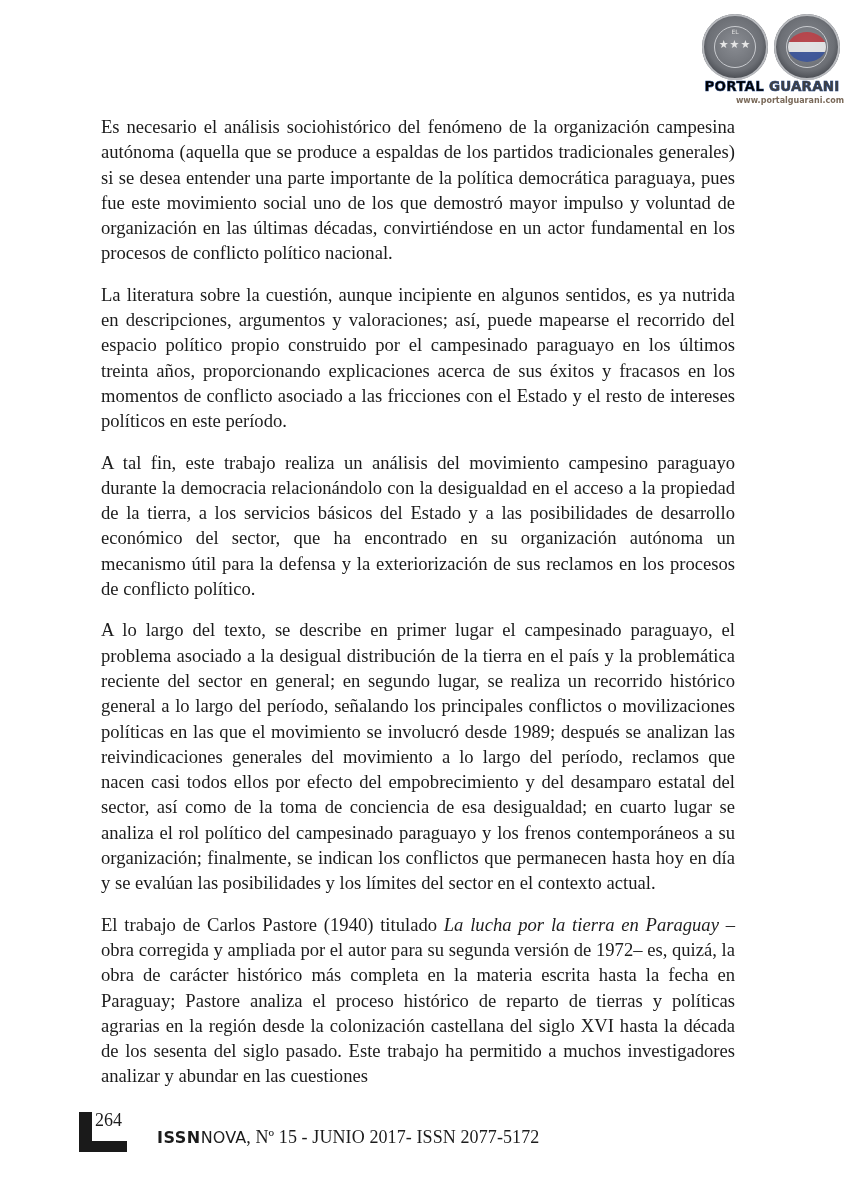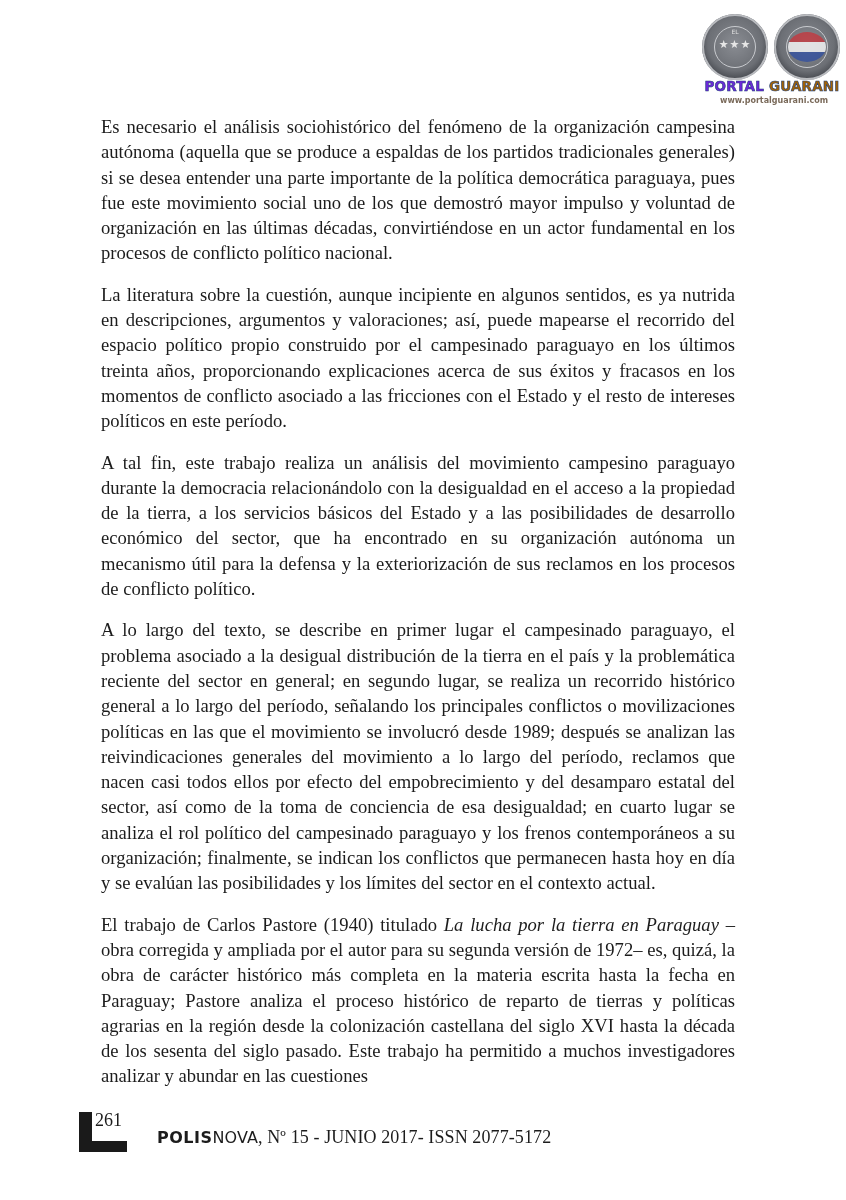--- a/index.html
+++ b/index.html
@@ -15,23 +15,23 @@
                  border:1px solid #c9cbcf; box-sizing:border-box; }
   .seal .stars { position:absolute; left:0; right:0; top:24px; text-align:center; color:#e6e6e6;
                  font-family:"DejaVu Sans", sans-serif; font-size:11px; letter-spacing:1px; }
   .seal .el { position:absolute; left:0; right:0; top:14px; text-align:center; color:#e0e0e0;
               font-family:"DejaVu Sans", sans-serif; font-size:6px; }
   .flag { position:absolute; left:14px; top:18px; width:38px; height:30px; border-radius:50%; overflow:hidden; }
   .flag div { height:10px; }
   .portal { position:absolute; left:2px; top:70px; width:144px; text-align:center;
             font-family:"DejaVu Sans", sans-serif; font-weight:bold; font-size:13.5px; letter-spacing:0.2px;
             -webkit-text-stroke:0.6px #1f3f7a; }
-  .portal .p1 { color:#6d28d9; }
-  .portal .p2 { color:#a16207; }
-  .url { position:absolute; left:22px; top:88px; width:124px; text-align:left;
+  .portal .p1 { color:#000000; }
+  .portal .p2 { color:#404040; }
+  .url { position:absolute; left:22px; top:88px; width:124px; text-align:right;
          font-family:"DejaVu Sans", sans-serif; font-size:8px; color:#7a6a5a; font-weight:bold; }
   .content { position:absolute; left:101px; top:98px; width:634px; }
   .content p { margin:16px 0 11px 0; font-size:18.6px; line-height:25.3px; text-align:justify; hyphens:manual; }
   .content p em { }
   .footer-mark { position:absolute; left:79px; top:1112px; width:48px; height:40px; }
   .footer-mark .v { position:absolute; left:0; top:0; width:13px; height:40px; background:#1a1a1a; }
   .footer-mark .h { position:absolute; left:0; top:29px; width:48px; height:11px; background:#1a1a1a; }
   .page-num { position:absolute; left:95px; top:1110px; font-size:18px; color:#1c1c1c; }
   .footer-text { position:absolute; left:157px; top:1127px; font-size:18px; color:#1c1c1c; letter-spacing:0.1px; }
   .footer-text .nova { font-family:"DejaVu Sans", sans-serif; font-weight:bold; font-size:16px; letter-spacing:0.5px; }
@@ -65,16 +65,16 @@
   <p>La literatura sobre la cuestión, aunque incipiente en algunos sentidos, es ya nutrida en descripciones, argumentos y valoraciones; así, puede ma­pearse el recorrido del espacio político propio construido por el campesi­nado paraguayo en los últimos treinta años, proporcionando explicaciones acerca de sus éxitos y fracasos en los momentos de conflicto asociado a las fricciones con el Estado y el resto de intereses políticos en este período.</p>
   <p>A tal fin, este trabajo realiza un análisis del movimiento campesino pa­raguayo durante la democracia relacionándolo con la desigualdad en el acceso a la propiedad de la tierra, a los servicios básicos del Estado y a las posibilidades de desarrollo económico del sector, que ha encontrado en su organización autónoma un mecanismo útil para la defensa y la exteriori­zación de sus reclamos en los procesos de conflicto político.</p>
   <p>A lo largo del texto, se describe en primer lugar el campesinado paraguayo, el problema asociado a la desigual distribución de la tierra en el país y la problemática reciente del sector en general; en segundo lugar, se realiza un recorrido histórico general a lo largo del período, señalando los principales conflictos o movilizaciones políticas en las que el movimiento se involucró desde 1989; después se analizan las reivindicaciones generales del movi­miento a lo largo del período, reclamos que nacen casi todos ellos por efecto del empobrecimiento y del desamparo estatal del sector, así como de la toma de conciencia de esa desigualdad; en cuarto lugar se analiza el rol político del campesinado paraguayo y los frenos contemporáneos a su organización; finalmente, se indican los conflictos que permanecen hasta hoy en día y se evalúan las posibilidades y los límites del sector en el contexto actual.</p>
   <p><span>El trabajo de Carlos Pastore (1940) titulado </span><em>La lucha por la tierra en Paraguay</em><span> –obra corregida y ampliada por el autor para su segunda versión de 1972– es, quizá, la obra de carácter histórico más completa en la materia escrita hasta la fecha en Paraguay; Pastore analiza el proceso histórico de reparto de tierras y políticas agrarias en la región desde la colonización castellana del siglo XVI hasta la década de los sesenta del siglo pasado. Este trabajo ha permitido a muchos investigadores analizar y abundar en las cuestiones</span></p>
 </div>
 
 <div class="footer-mark">
   <div class="v"></div>
   <div class="h"></div>
 </div>
-<div class="page-num">261</div>
+<div class="page-num">264</div>
 <div class="footer-text">
-  <span class="nova">POLIS</span><span class="polis">NOVA</span><span>, Nº 15 - JUNIO 2017- ISSN 2077-5172</span>
+  <span class="nova">ISSN</span><span class="polis">NOVA</span><span>, Nº 15 - JUNIO 2017- ISSN 2077-5172</span>
 </div>
 
 </body></html>

